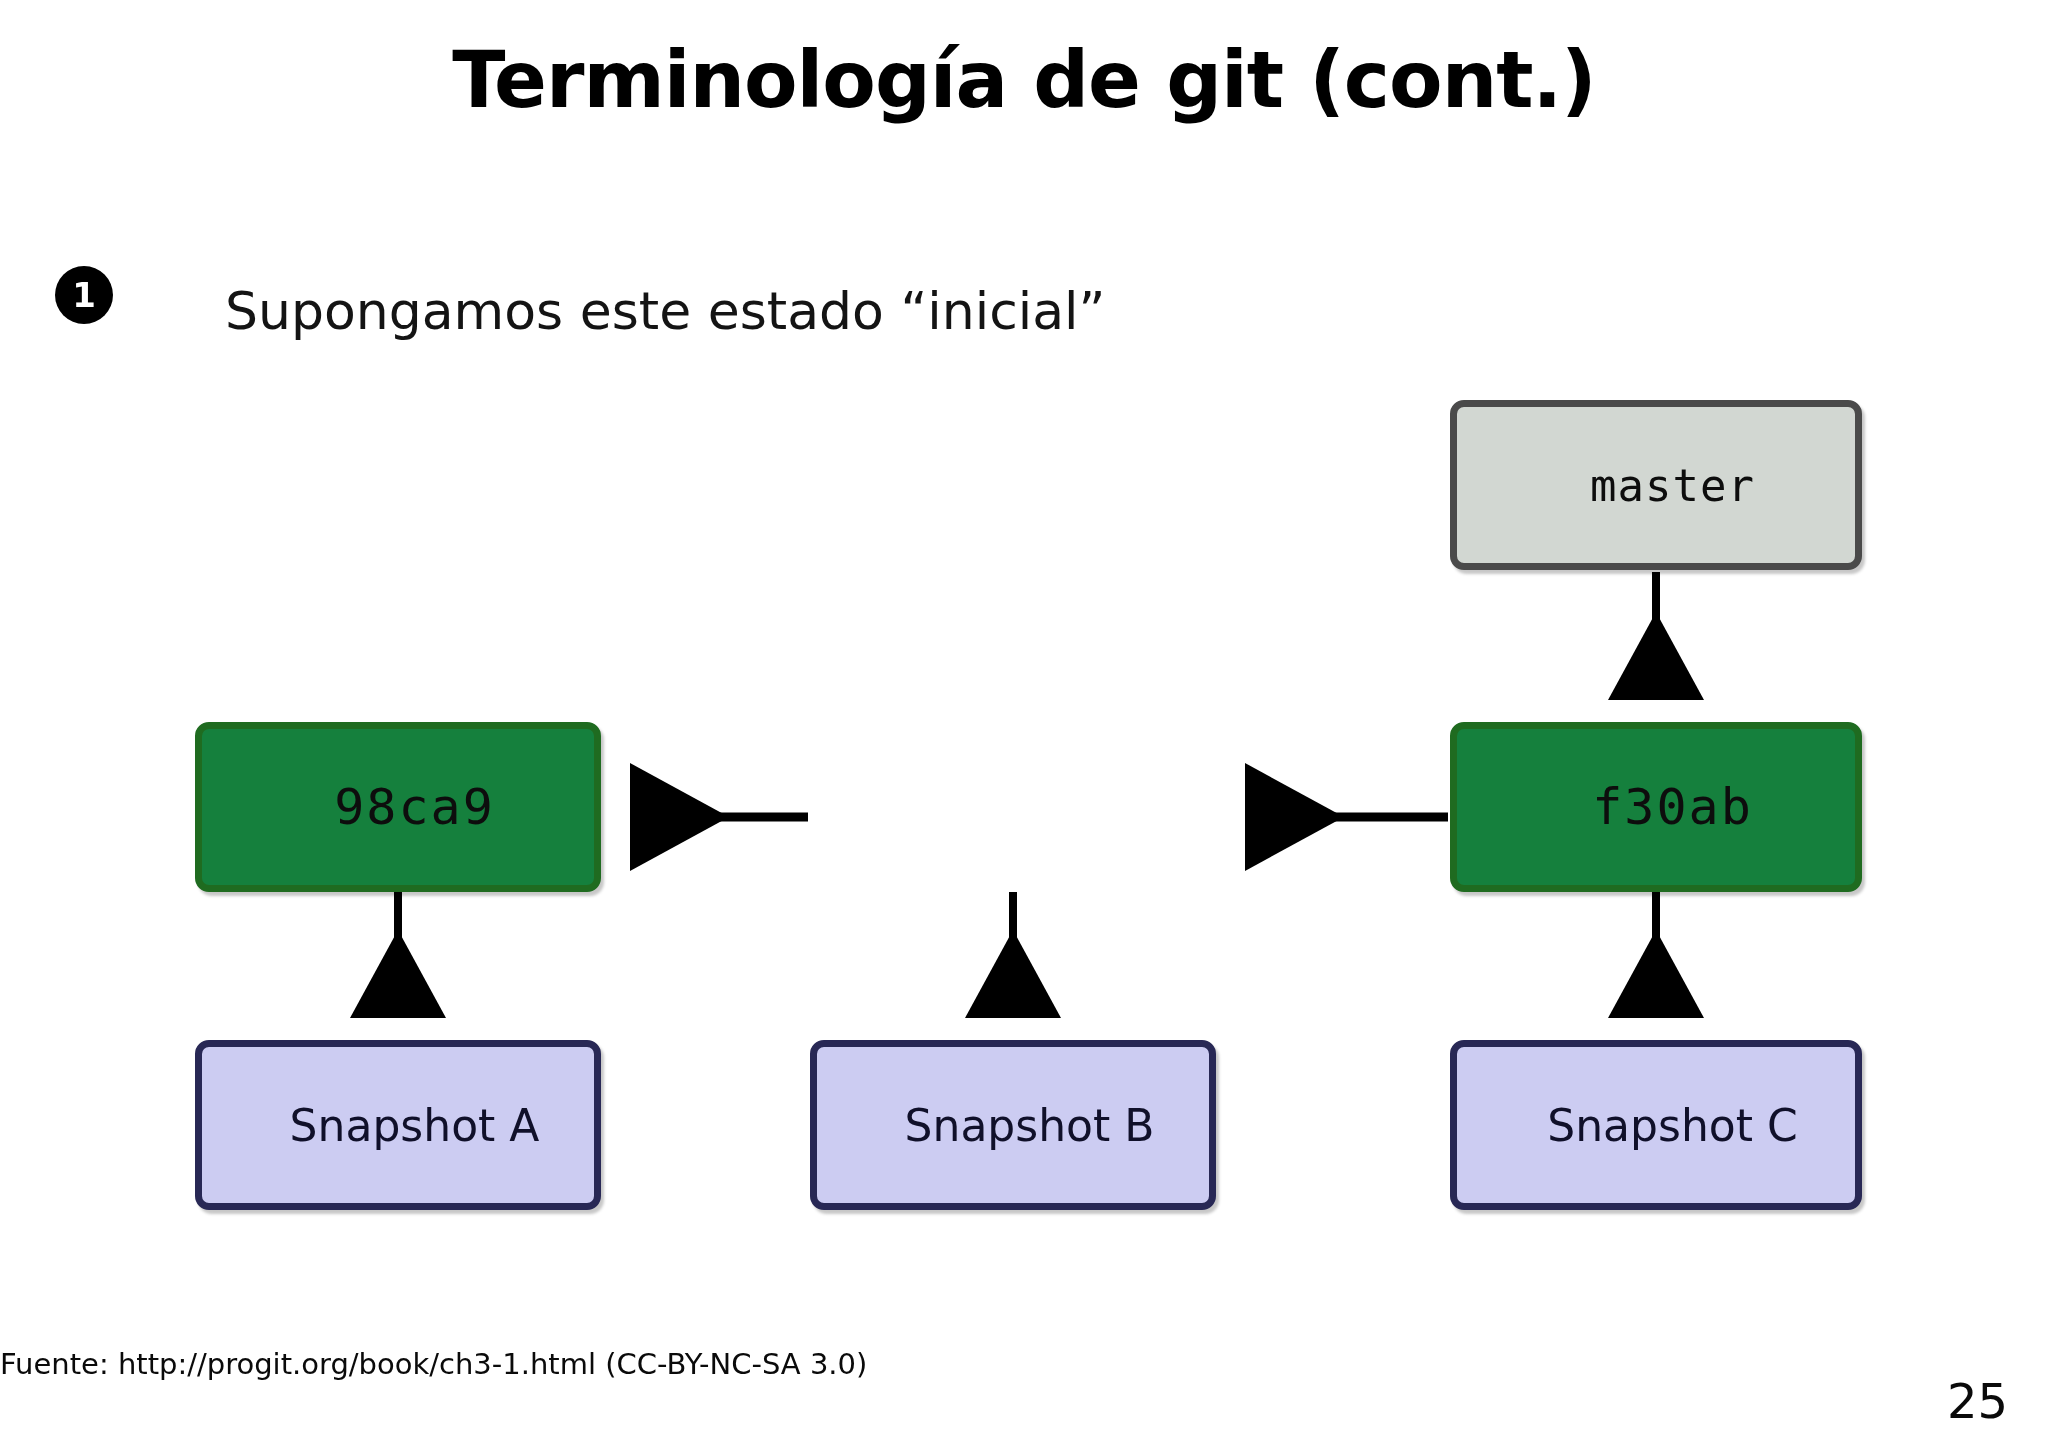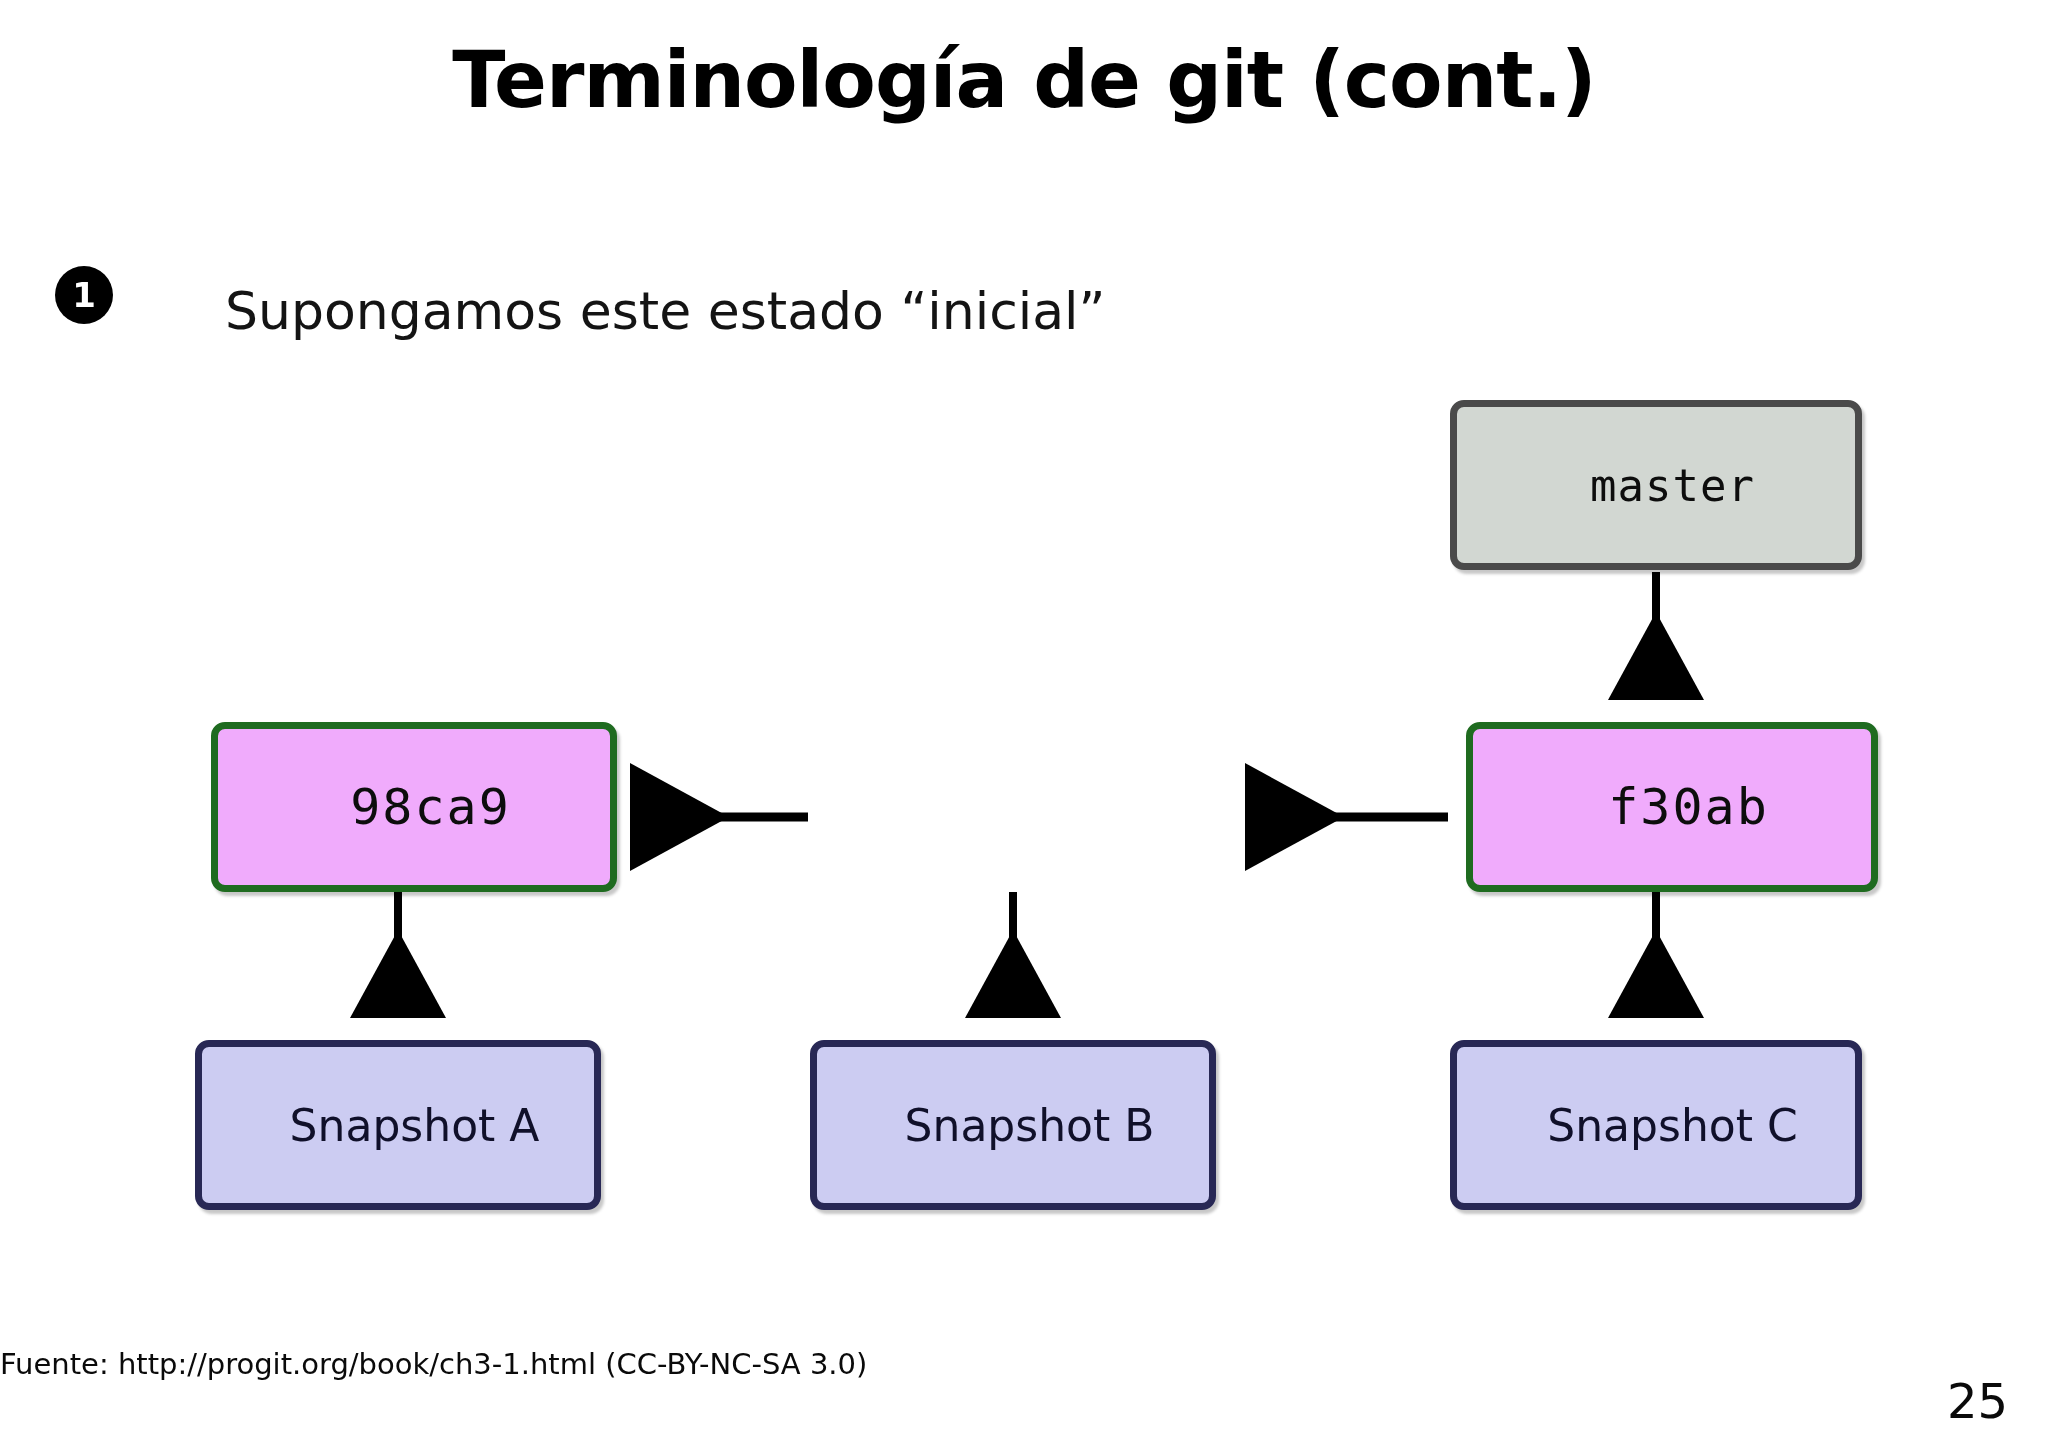--- a/index.html
+++ b/index.html
@@ -84,28 +84,27 @@
     position: absolute;
     box-sizing: border-box;
     border-radius: 14px;
     display: flex;
     align-items: center;
     justify-content: center;
     text-align: center;
     padding-left: 33px;
   }
   .node-commit {
-    background: #f0abfc;
+    background: #15803d;
     border: 7px solid #1f6b20;
     box-shadow: 3px 4px 3px rgba(0,0,0,0.22);
     font-family: "DejaVu Sans Mono", monospace;
     font-size: 50px;
     letter-spacing: 2px;
     color: #0d0d0d;
-    margin-left: 16px;
   }
   .node-branch {
     background: #d2d7d2;
     border: 7px solid #4a4a4a;
     box-shadow: 3px 4px 3px rgba(0,0,0,0.22);
     font-family: "DejaVu Sans Mono", monospace;
     font-size: 44px;
     letter-spacing: 1px;
     color: #0d0d0d;
   }

